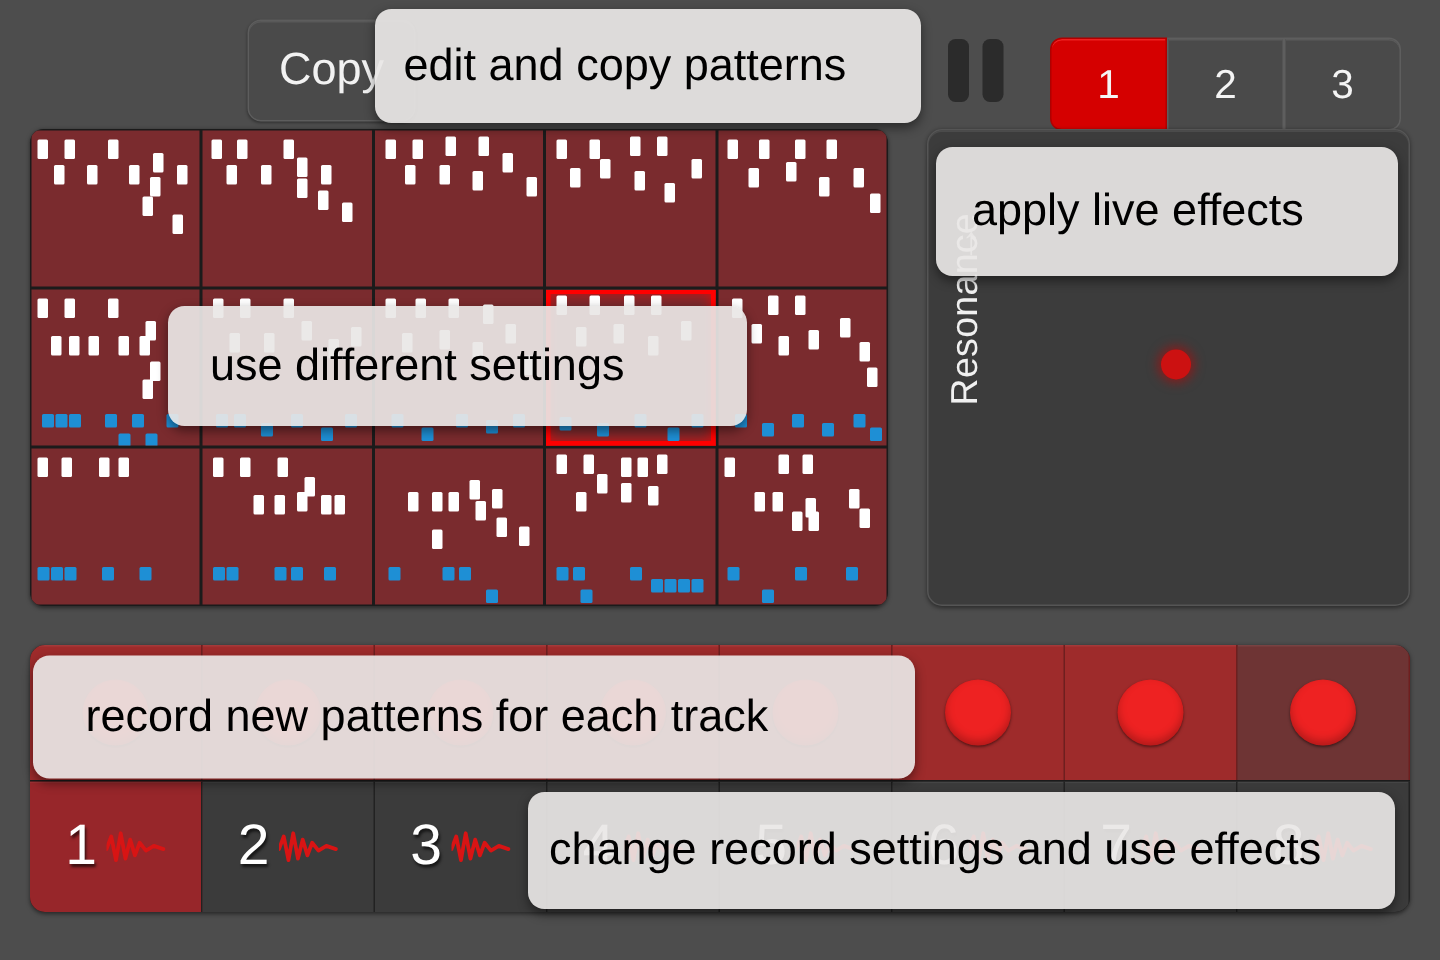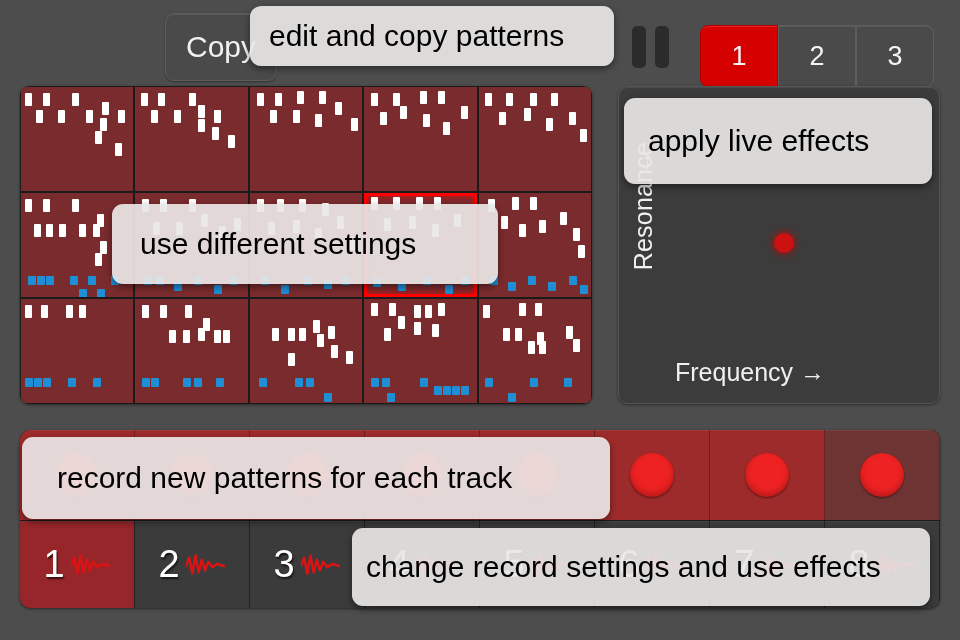--- a/index.html
+++ b/index.html
@@ -222,21 +222,21 @@
     background: rgba(233,231,230,.92);
     border-radius: 11px;
     color: #000;
     font-size: 30px;
     display: flex;
     align-items: center;
     box-shadow: 0 3px 7px rgba(0,0,0,.45);
     box-sizing: border-box;
     white-space: nowrap;
   }
-  #tip-edit   { left: 250px; top: 6px;   width: 364px; height: 60px;  padding-left: 19px; }
+  #tip-edit   { left: 250px; top: 6px;   width: 364px; height: 76px;  padding-left: 19px; }
   #tip-live   { left: 624px; top: 98px;  width: 308px; height: 86px;  padding-left: 24px; }
   #tip-patt   { left: 112px; top: 204px; width: 386px; height: 80px;  padding-left: 28px; }
   #tip-rec    { left: 22px;  top: 437px; width: 588px; height: 82px;  padding-left: 35px; }
   #tip-track  { left: 352px; top: 528px; width: 578px; height: 78px;  padding-left: 14px; }
 </style>
 </head>
 <body>
 
 <div id="toolbar">
   <div class="tbtn" id="btn-copy">
@@ -480,21 +480,20 @@
       <div class="note blue" style="left: 6%; top: 76%; width: 8px; height: 9px;"></div>
       <div class="note blue" style="left: 26%; top: 90%; width: 8px; height: 9px;"></div>
       <div class="note blue" style="left: 46%; top: 76%; width: 8px; height: 9px;"></div>
       <div class="note blue" style="left: 76%; top: 76%; width: 8px; height: 9px;"></div>
     </div>
   </div>
 
 <div id="xy-panel">
   <div id="xy-yarrow">↑</div>
   <div id="xy-ylabel">Resonance</div>
-  <div id="xy-xlabel">Frequency →</div>
   <div id="xy-dot"></div>
 </div>
 
 <div id="bottom-panel">
   <div id="rec-row">
       <div class="reccell">
         <div class="dot"></div>
       </div>
       <div class="reccell">
         <div class="dot"></div>

